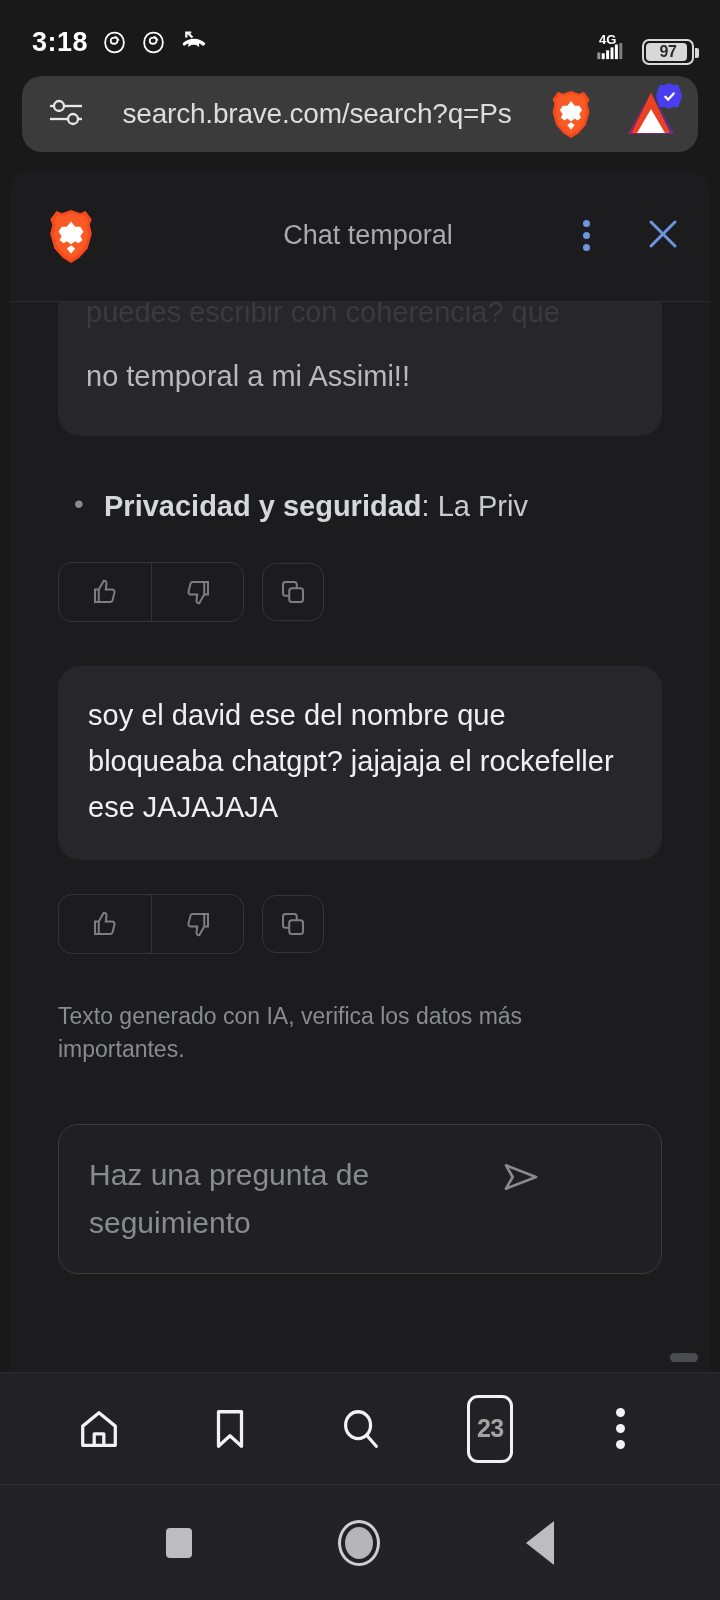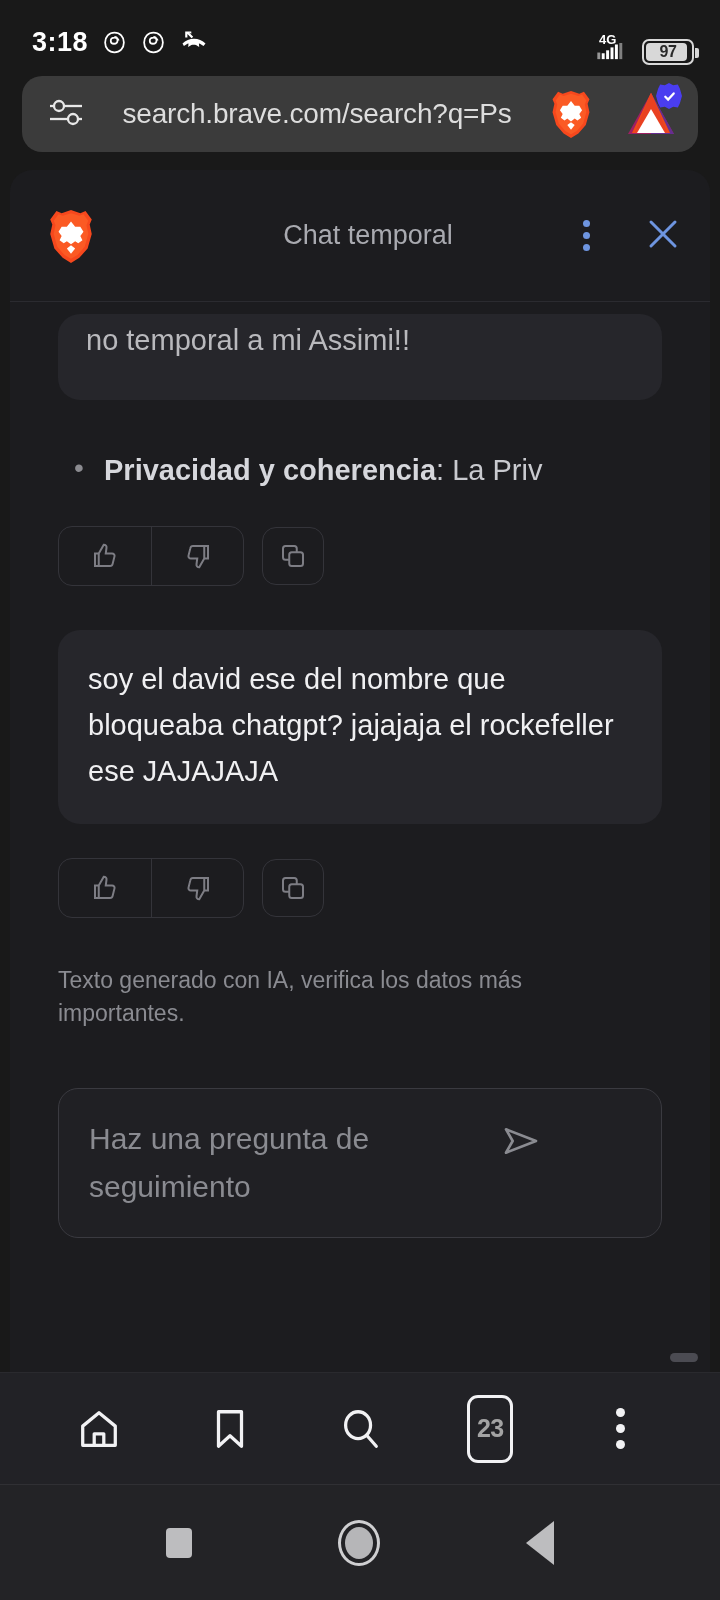--- a/index.html
+++ b/index.html
@@ -290,25 +290,26 @@
             <line x1="5" y1="5" x2="29" y2="29"></line>
               <line x1="29" y1="5" x2="5" y2="29"></line>
           </svg>
         </span>
       </div>
     </div>
 
     <div class="msgs">
 
       <div class="bubble-faded">
+        <div class="faded-line">puedes escribir con coherencia? que</div>
         <div class="visible-line">no temporal a mi Assimi!!</div>
       </div>
 
       <div class="ai-line bulleted">
-        <b>Privacidad y coherencia</b><span>: La Priv</span>
+        <b>Privacidad y seguridad</b><span>: La Priv</span>
       </div>
 
       <div class="actionrow">
         <div class="vote-pill">
           <span class="vote-btn">
             <svg viewBox="0 0 24 24" fill="none" stroke="#7d7d84" stroke-width="1.6">
               <path d="M7 10h-3v10h3zM7 10l4-7c1.6 0 2.4 1 2.2 2.4L12.6 10h5.1c1.3 0 2.2 1.1 1.9 2.3l-1.5 6c-.2 1-1 1.7-2 1.7H7z"></path>
             </svg>
           </span>
           <span class="vote-btn">

